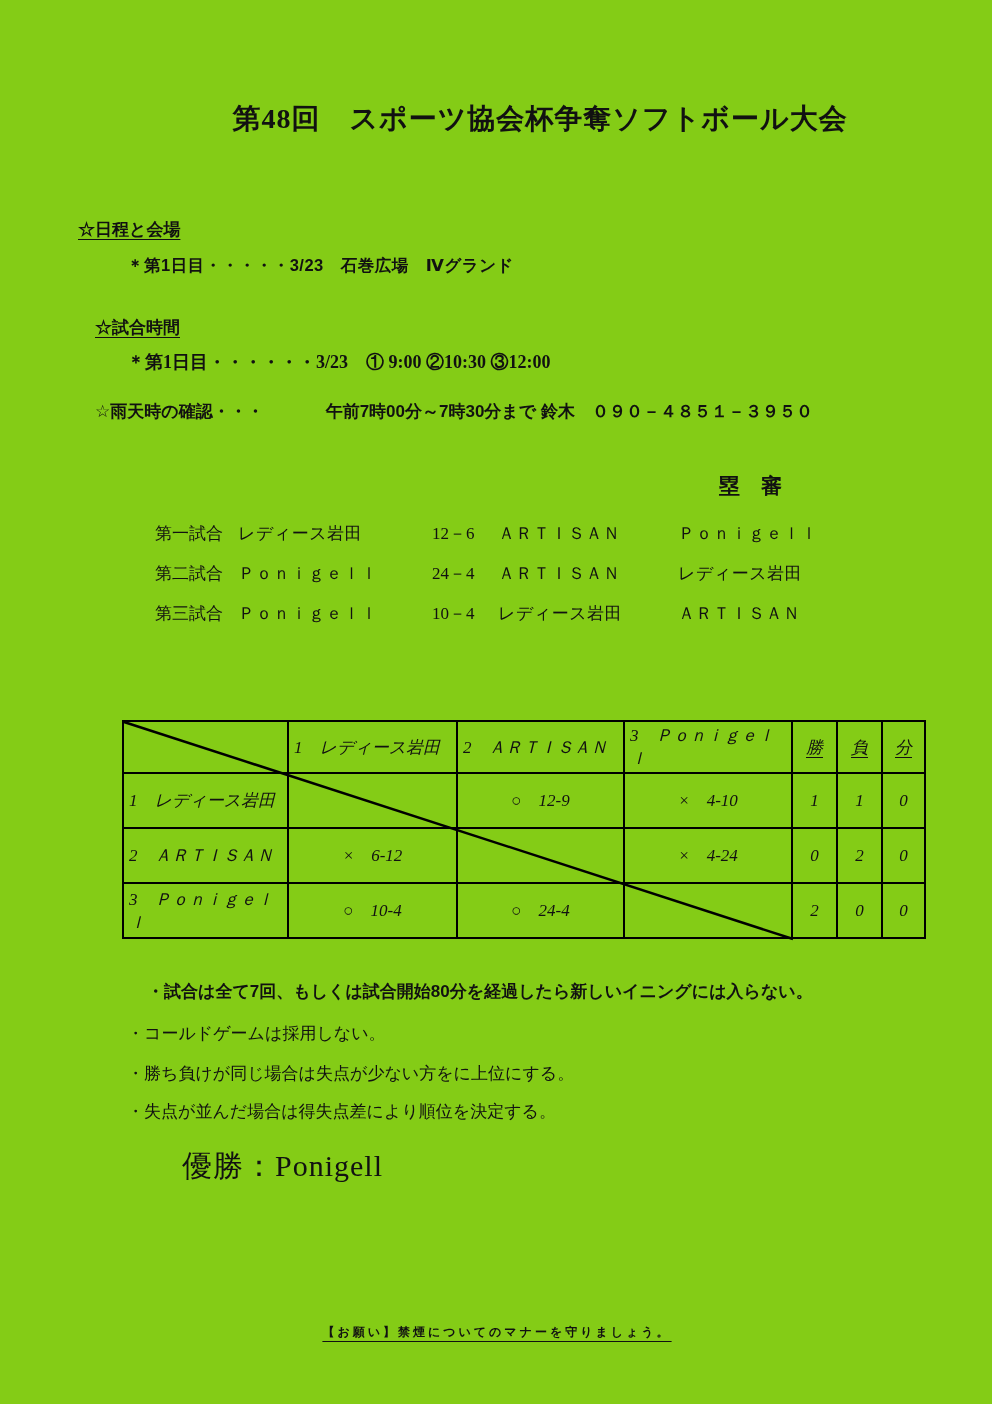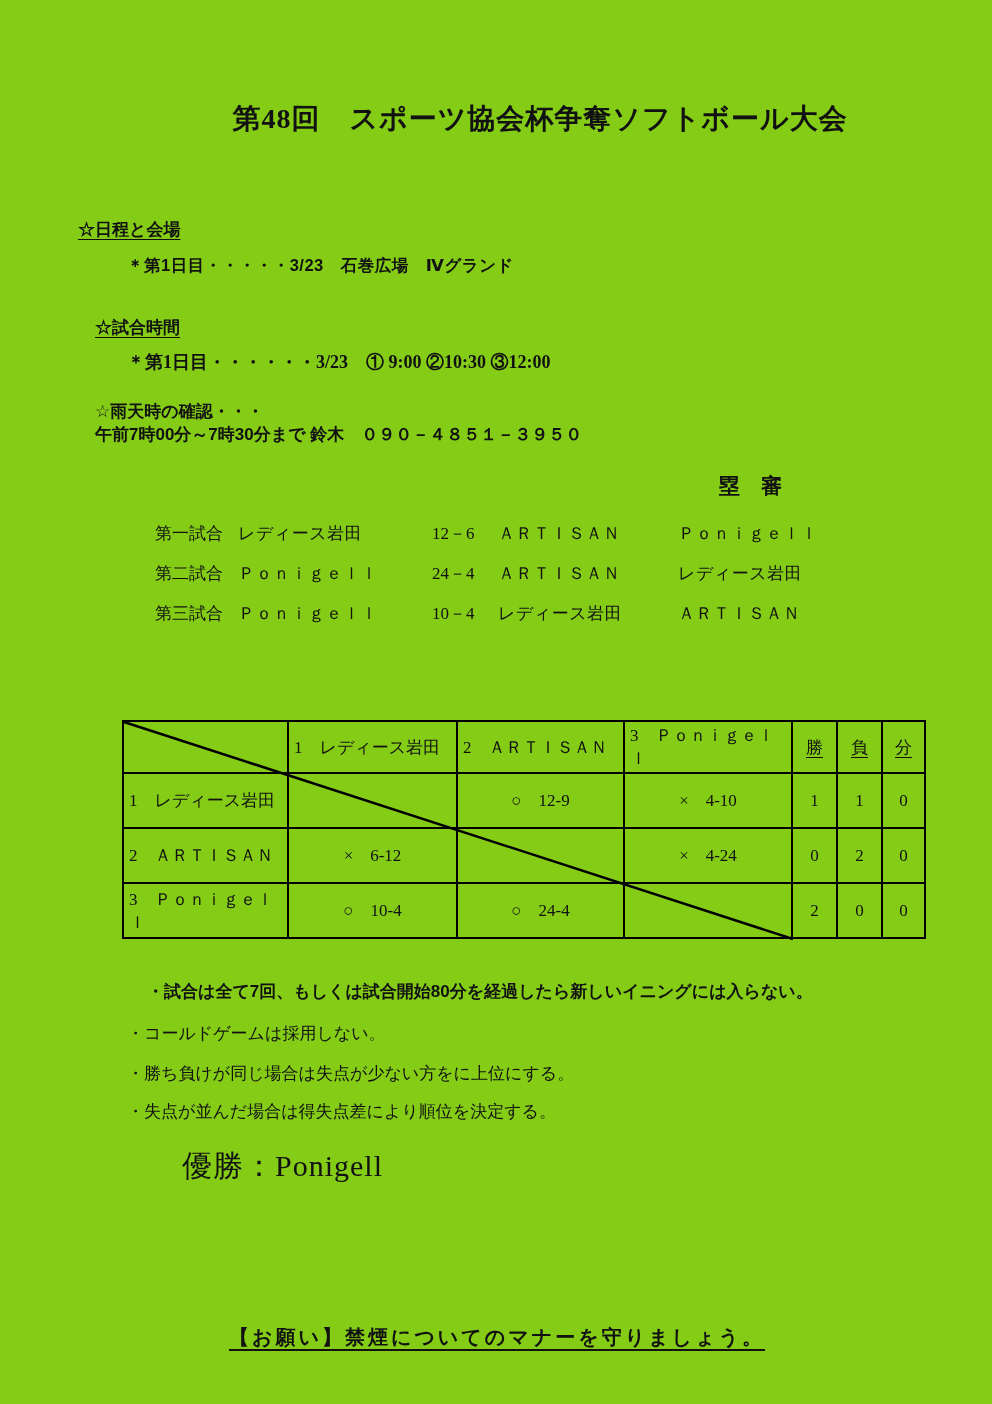--- a/index.html
+++ b/index.html
@@ -18,62 +18,63 @@
   .title{
     left:540px;top:100px;transform:translateX(-50%);
     font-size:28px;font-weight:600;letter-spacing:1px;
   }
   .sec-head{
     font-size:17px;font-weight:600;
     text-decoration:underline;text-underline-offset:4px;
   }
   .sched-line{left:127px;top:255px;font-size:16.5px;font-weight:bold;letter-spacing:.5px;}
   .times-line{left:127px;top:350px;font-size:18px;font-weight:bold;}
-  .rain-line{left:95px;top:400px;font-size:17px;font-weight:bold;display:flex;flex-direction:column;}
+  .rain-line{left:95px;top:400px;font-size:17px;font-weight:bold;display:flex;}
   .rain-line .gap{display:inline-block;width:62px;}
   .umpire-head{left:719px;top:472px;font-size:21px;font-weight:600;}
 
   .match-row{
     left:155px;width:700px;height:22px;
     display:flex;align-items:flex-start;
     font-size:17px;
   }
   .m-label{width:83px;}
   .m-team1{width:194px;letter-spacing:.5px;}
   .m-score{width:66px;}
   .m-team2{width:180px;letter-spacing:.5px;}
   .m-umpire{flex:1;letter-spacing:.5px;}
 
   table.standings{
     position:absolute;left:122px;top:720px;
     border-collapse:collapse;table-layout:fixed;
     width:798px;
     font-family:"Liberation Serif","DejaVu Serif",serif;
     font-size:17px;
+    font-style:italic;
   }
   table.standings td,table.standings th{
     border:2px solid #000;
     padding:0 5px;
     overflow:hidden;
     font-weight:normal;
   }
   table.standings .hrow td,table.standings .hrow th{height:50px;}
   table.standings .drow td{height:53px;}
   .cell-left{text-align:left;}
   .cell-center{text-align:center;}
   .wld{text-align:center;}
   .wld span{text-decoration:underline;text-underline-offset:4px;}
   .diag-svg{position:absolute;left:122px;top:720px;pointer-events:none;}
 
   .note{left:127px;font-size:17px;}
   .note-bold{font-weight:bold;}
   .winner{left:182px;top:1146px;font-size:30px;letter-spacing:1px;}
   .footer{
     left:497px;top:1324px;transform:translateX(-50%);
-    font-size:20px;letter-spacing:3px;font-weight:600;
+    font-size:12px;letter-spacing:3px;font-weight:600;
     text-decoration:underline;text-underline-offset:5px;
   }
 </style>
 </head>
 <body>
 
 <div class="page">
 
   <div class="abs serif title">第48回　スポーツ協会杯争奪ソフトボール大会</div>
 

